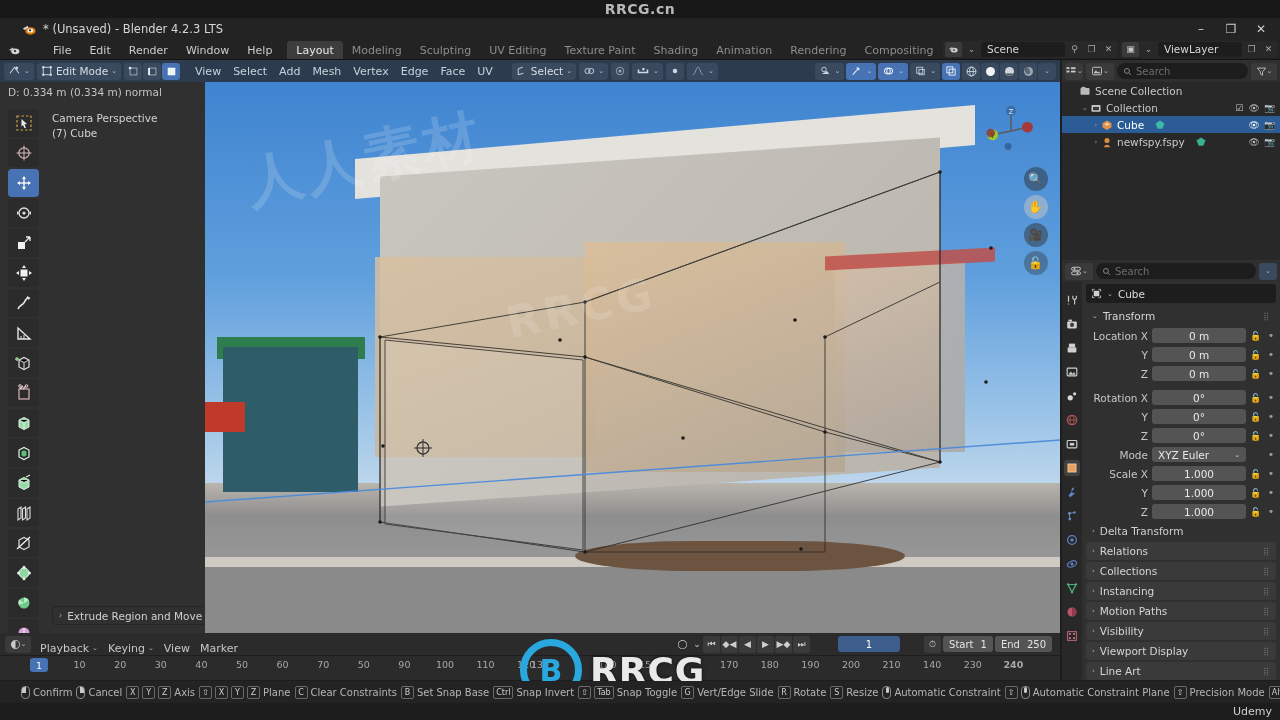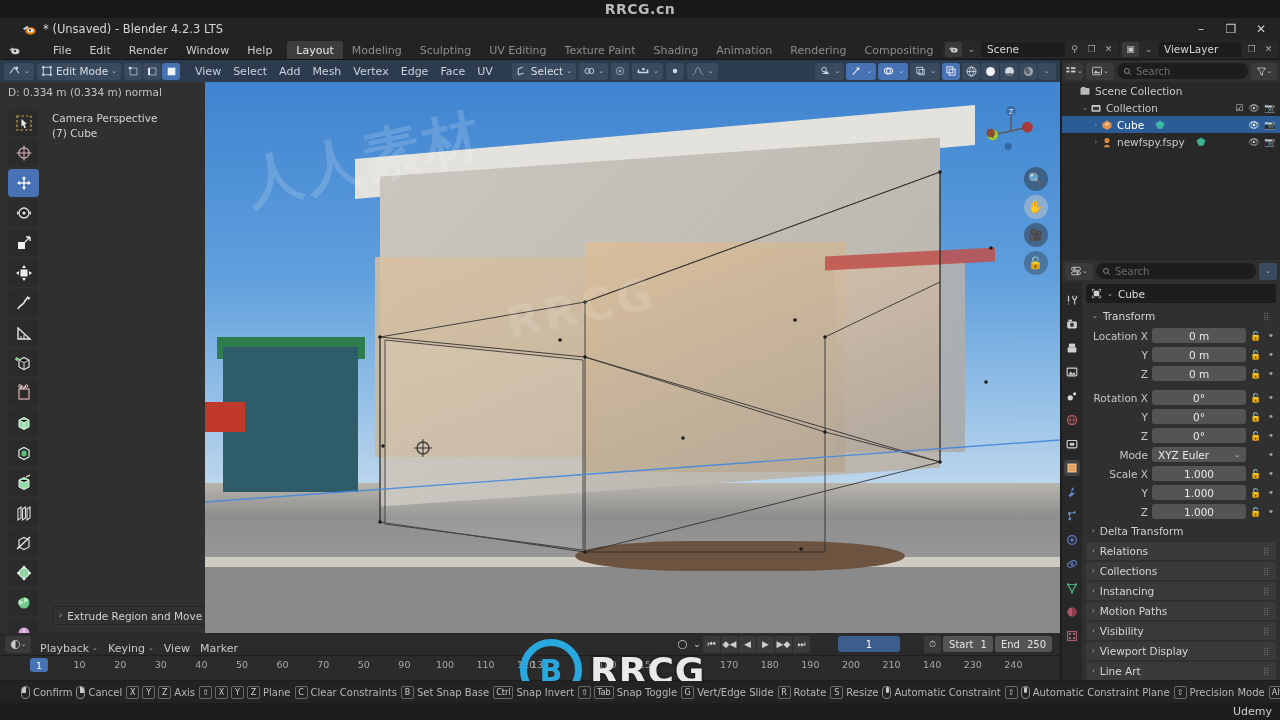--- a/index.html
+++ b/index.html
@@ -1093,21 +1093,21 @@
       <div class="tick" style="left: 607.4px;">140</div>
       <div class="tick" style="left: 648px;">150</div>
       <div class="tick" style="left: 688.6px; margin-top: 48px;">160</div>
       <div class="tick" style="left: 729.2px;">170</div>
       <div class="tick" style="left: 769.8px;">180</div>
       <div class="tick" style="left: 810.4px;">190</div>
       <div class="tick" style="left: 851px;">200</div>
       <div class="tick" style="left: 891.6px;">210</div>
       <div class="tick" style="left: 932.2px;">140</div>
       <div class="tick" style="left: 972.8px;">230</div>
-      <div class="tick" style="left: 1013.4px;">240</div>
+      <div class="tick" style="left: 1013.4px; font-weight: bold;">240</div>
     </div>
 </div>
 
 <div class="center-wm">
   <div class="rrcg-circle">B</div>
   <div>
     <div class="rrcg-text">RRCG</div>
   </div>
   <div class="rrcg-sub">人人素材</div>
 </div>

